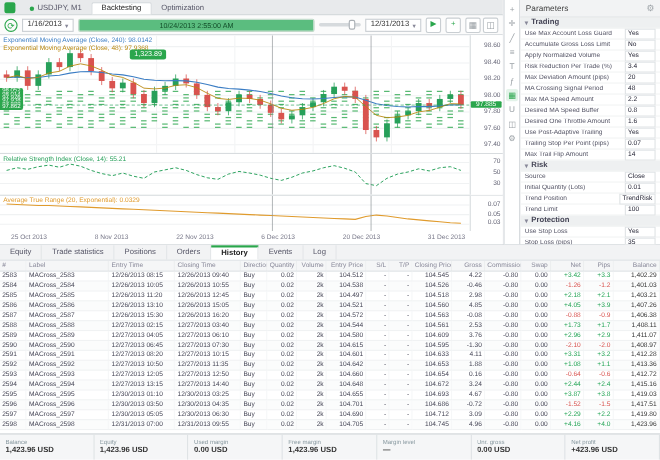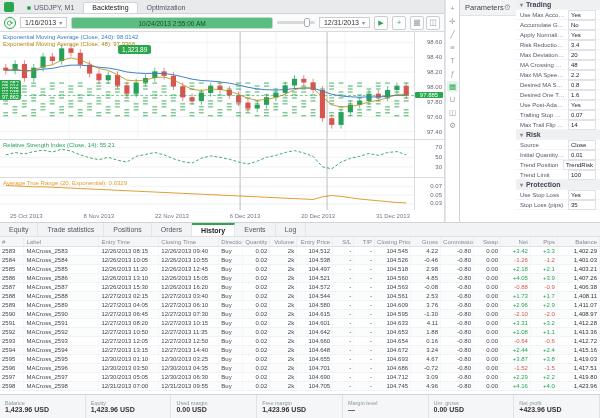--- a/index.html
+++ b/index.html
@@ -43,21 +43,21 @@
   .pos-tag { position:absolute; left:0; background:#2aa64c; color:#fff; font-size:5.5px; padding:0 2px; border-radius:0 2px 2px 0; z-index:3; }
   .equity-badge { position:absolute; left:118px; top:13px; background:#2aa64c; color:#fff; font-size:6.5px; padding:1px 4px; border-radius:2px; z-index:3; }
   .x-axis { height:12px; display:flex; justify-content:space-between; align-items:center; padding:0 34px 0 10px; color:#778; font-size:6px; background:#fff; }
 
   
   .tools { width:14px; border-left:1px solid #e3e6e8; background:#fff; display:flex; flex-direction:column; align-items:center; padding-top:3px; gap:2px; }
   .tool { width:11px; height:11px; color:#9aa0a5; font-size:7.5px; line-height:11px; text-align:center; border-radius:2px; }
   .tool.active { background:#e3f3e9; color:#2aa64c; }
 
   
-  .params { width:141px; display:flex; flex-direction:row; background:#fff; border-left:1px solid #cfd4d8; }
+  .params { width:128px; display:flex; flex-direction:column; background:#fff; border-left:1px solid #cfd4d8; }
   .p-header { height:16px; background:#f2f3f4; border-bottom:1px solid #dfe3e5; display:flex; align-items:center; justify-content:space-between; padding:0 5px; font-size:7.5px; color:#444; }
   .p-gear { color:#9aa0a5; font-size:8px; }
   .p-list { flex:1; overflow:hidden; }
   .p-row { display:flex; justify-content:space-between; align-items:center; height:10px; padding:0 4px; border-bottom:1px solid #f2f3f4; }
   .p-label { font-size:6px; color:#556; white-space:nowrap; overflow:hidden; text-overflow:ellipsis; flex:1; }
   .p-value { font-size:6px; color:#223; border:1px solid #dfe3e5; background:#fff; padding:0 2px; min-width:28px; max-width:40px; overflow:hidden; white-space:nowrap; margin-left:3px; line-height:8px; }
   .p-group { background:#eef0f1; font-weight:bold; color:#445; justify-content:flex-start; gap:3px; }
   .chev { color:#889; font-size:6px; }
 
   

